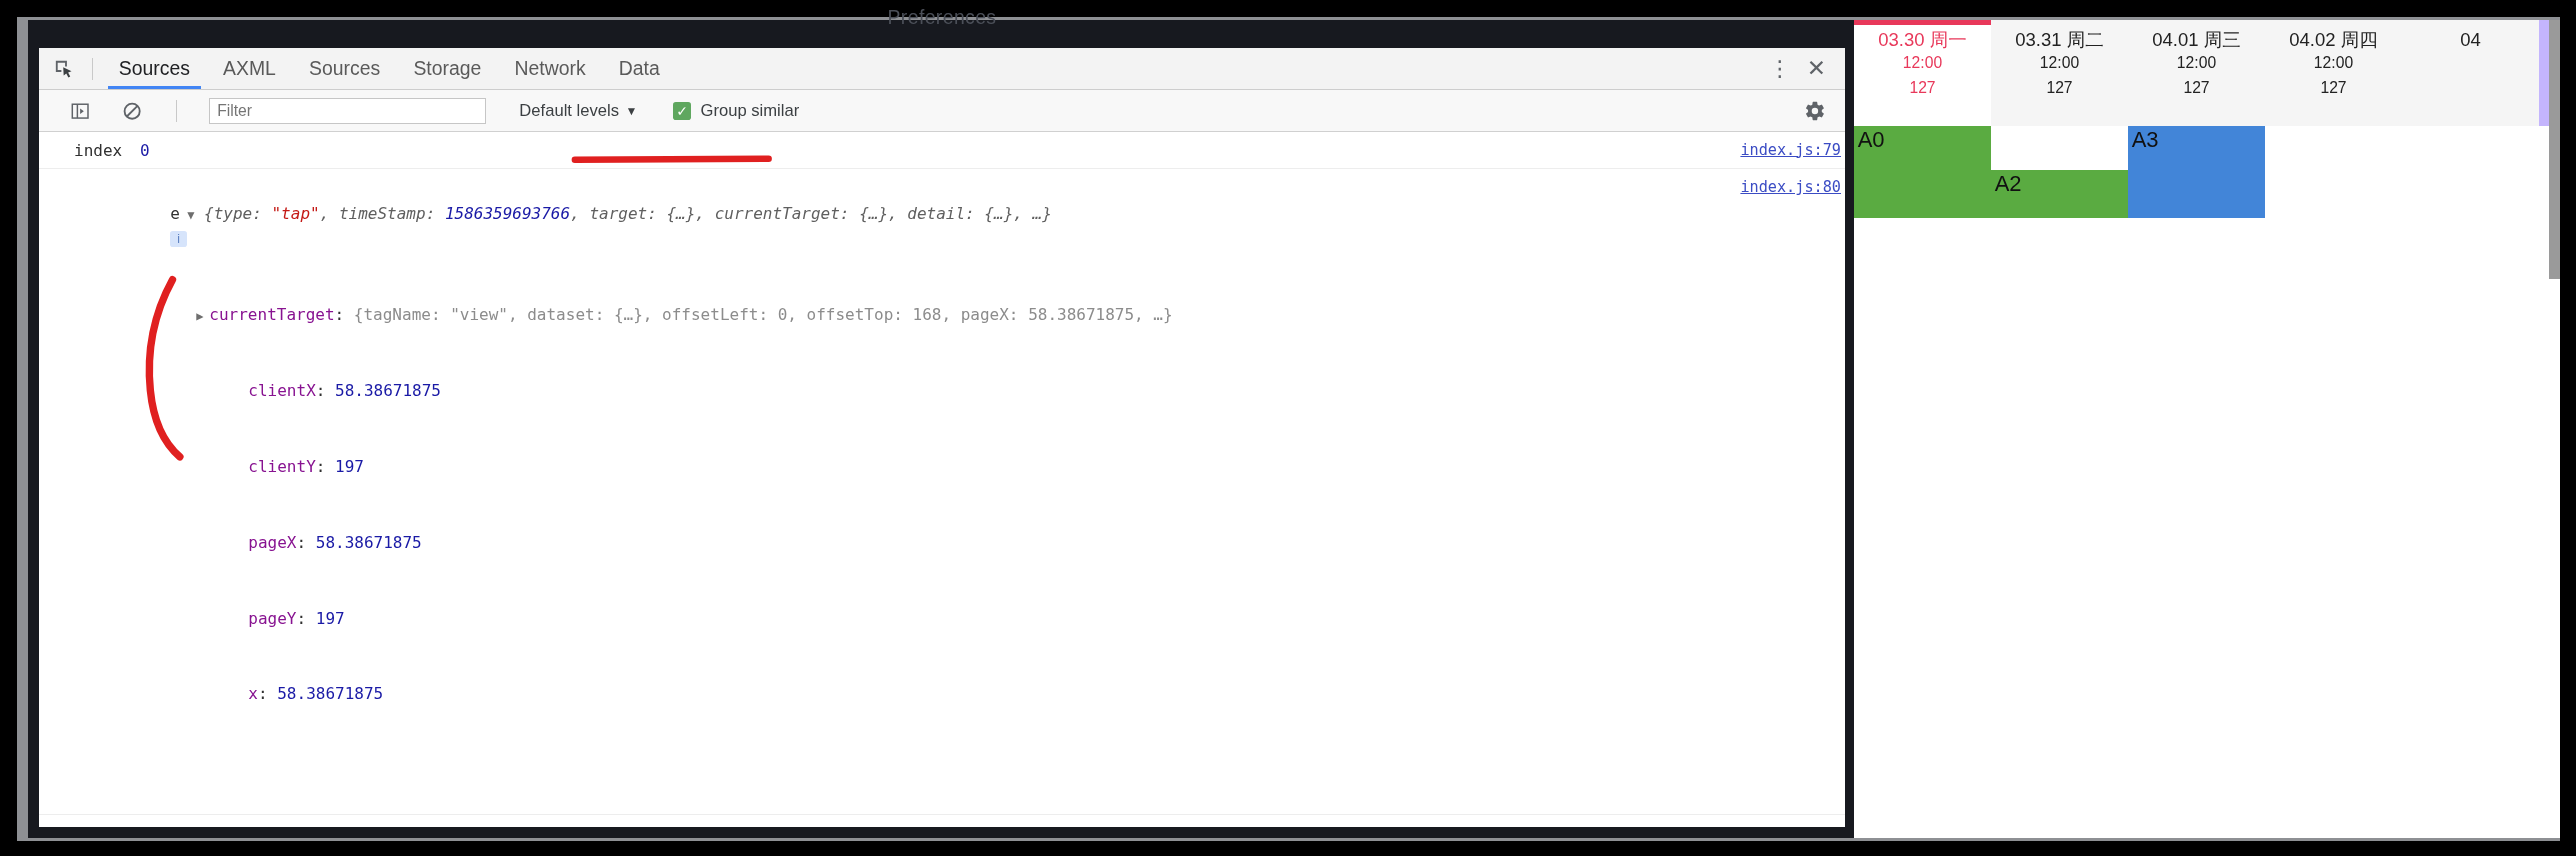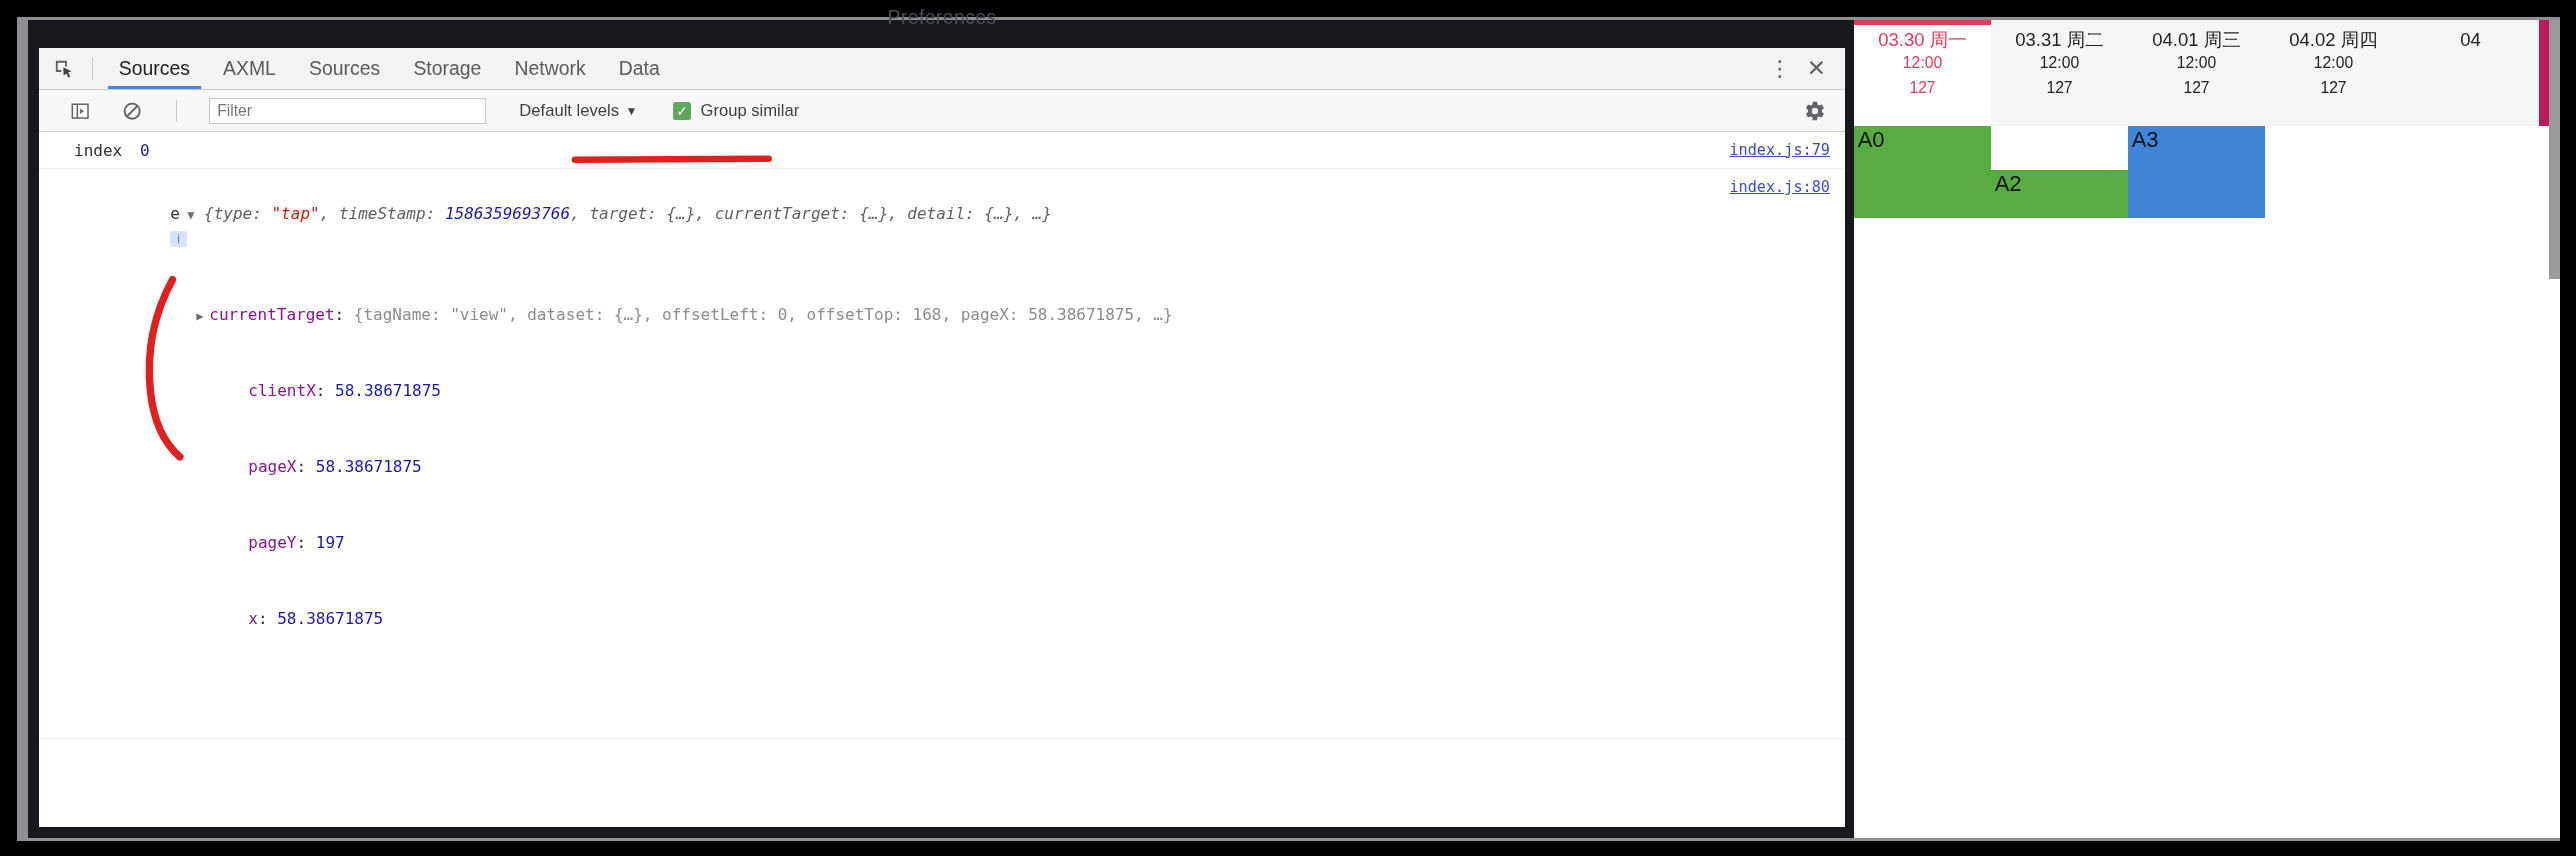--- a/index.html
+++ b/index.html
@@ -120,21 +120,21 @@
     position:relative;
   }
   .log-row {
     border-bottom:0.9px solid #ededed;
     padding: 6.5px 0 6.5px 35px;
     position:relative;
     min-height: 28px;
     line-height: 1.45;
   }
   .src-link {
-    position:absolute; right:15px; top:6.5px;
+    position:absolute; right:4px; top:6.5px;
     color:#3b4cc4; text-decoration:underline;
     font-size:15.2px;
   }
   .ln { white-space:pre; line-height:1.58; }
   .ind1 { padding-left: 26px; }
   .ind3 { padding-left: 78px; }
 
   .k-name  { color:#881391; }         
   .k-num   { color:#1a1aa6; }
   .k-str   { color:#c41a16; }
@@ -156,21 +156,21 @@
   .sim {
     position:absolute;
     left: 1845px; top: 20.3px;
     width: 715px; height: 818px;
     background:#fff;
     border-left: 9.2px solid #17191f;
     overflow:hidden;
   }
   .sim-datebar {
     display:flex; height: 106px;
-    background:#be185d;
+    background:#c4b5fd;
     align-items:stretch;
   }
   .date-col {
     width: 137px; flex:0 0 137px;
     display:flex; flex-direction:column; align-items:center;
     justify-content:flex-start;
     padding-top: 9.2px;
     color:#222; position:relative;
     background:#f5f5f5;
   }
@@ -301,20 +301,23 @@
 
         <div class="ln ind1">
           <span class="tri">▶</span><span class="k-name">currentTarget</span><span class="k-dark">: </span><span class="k-gray">{tagName: "view", dataset: {…}, offsetLeft: 0, offsetTop: 168, pageX: 58.38671875, …}</span>
         </div>
 
 
         <div class="ln ind3">
           <span class="k-name">clientX</span><span class="k-dark">: </span><span class="k-num">58.38671875</span>
         </div>
         <div class="ln ind3">
+          <span class="k-name">clientY</span><span class="k-dark">: </span><span class="k-num">197</span>
+        </div>
+        <div class="ln ind3">
           <span class="k-name">pageX</span><span class="k-dark">: </span><span class="k-num">58.38671875</span>
         </div>
         <div class="ln ind3">
           <span class="k-name">pageY</span><span class="k-dark">: </span><span class="k-num">197</span>
         </div>
         <div class="ln ind3">
           <span class="k-name">x</span><span class="k-dark">: </span><span class="k-num">58.38671875</span>
         </div>
         <div class="ln ind3">
           

